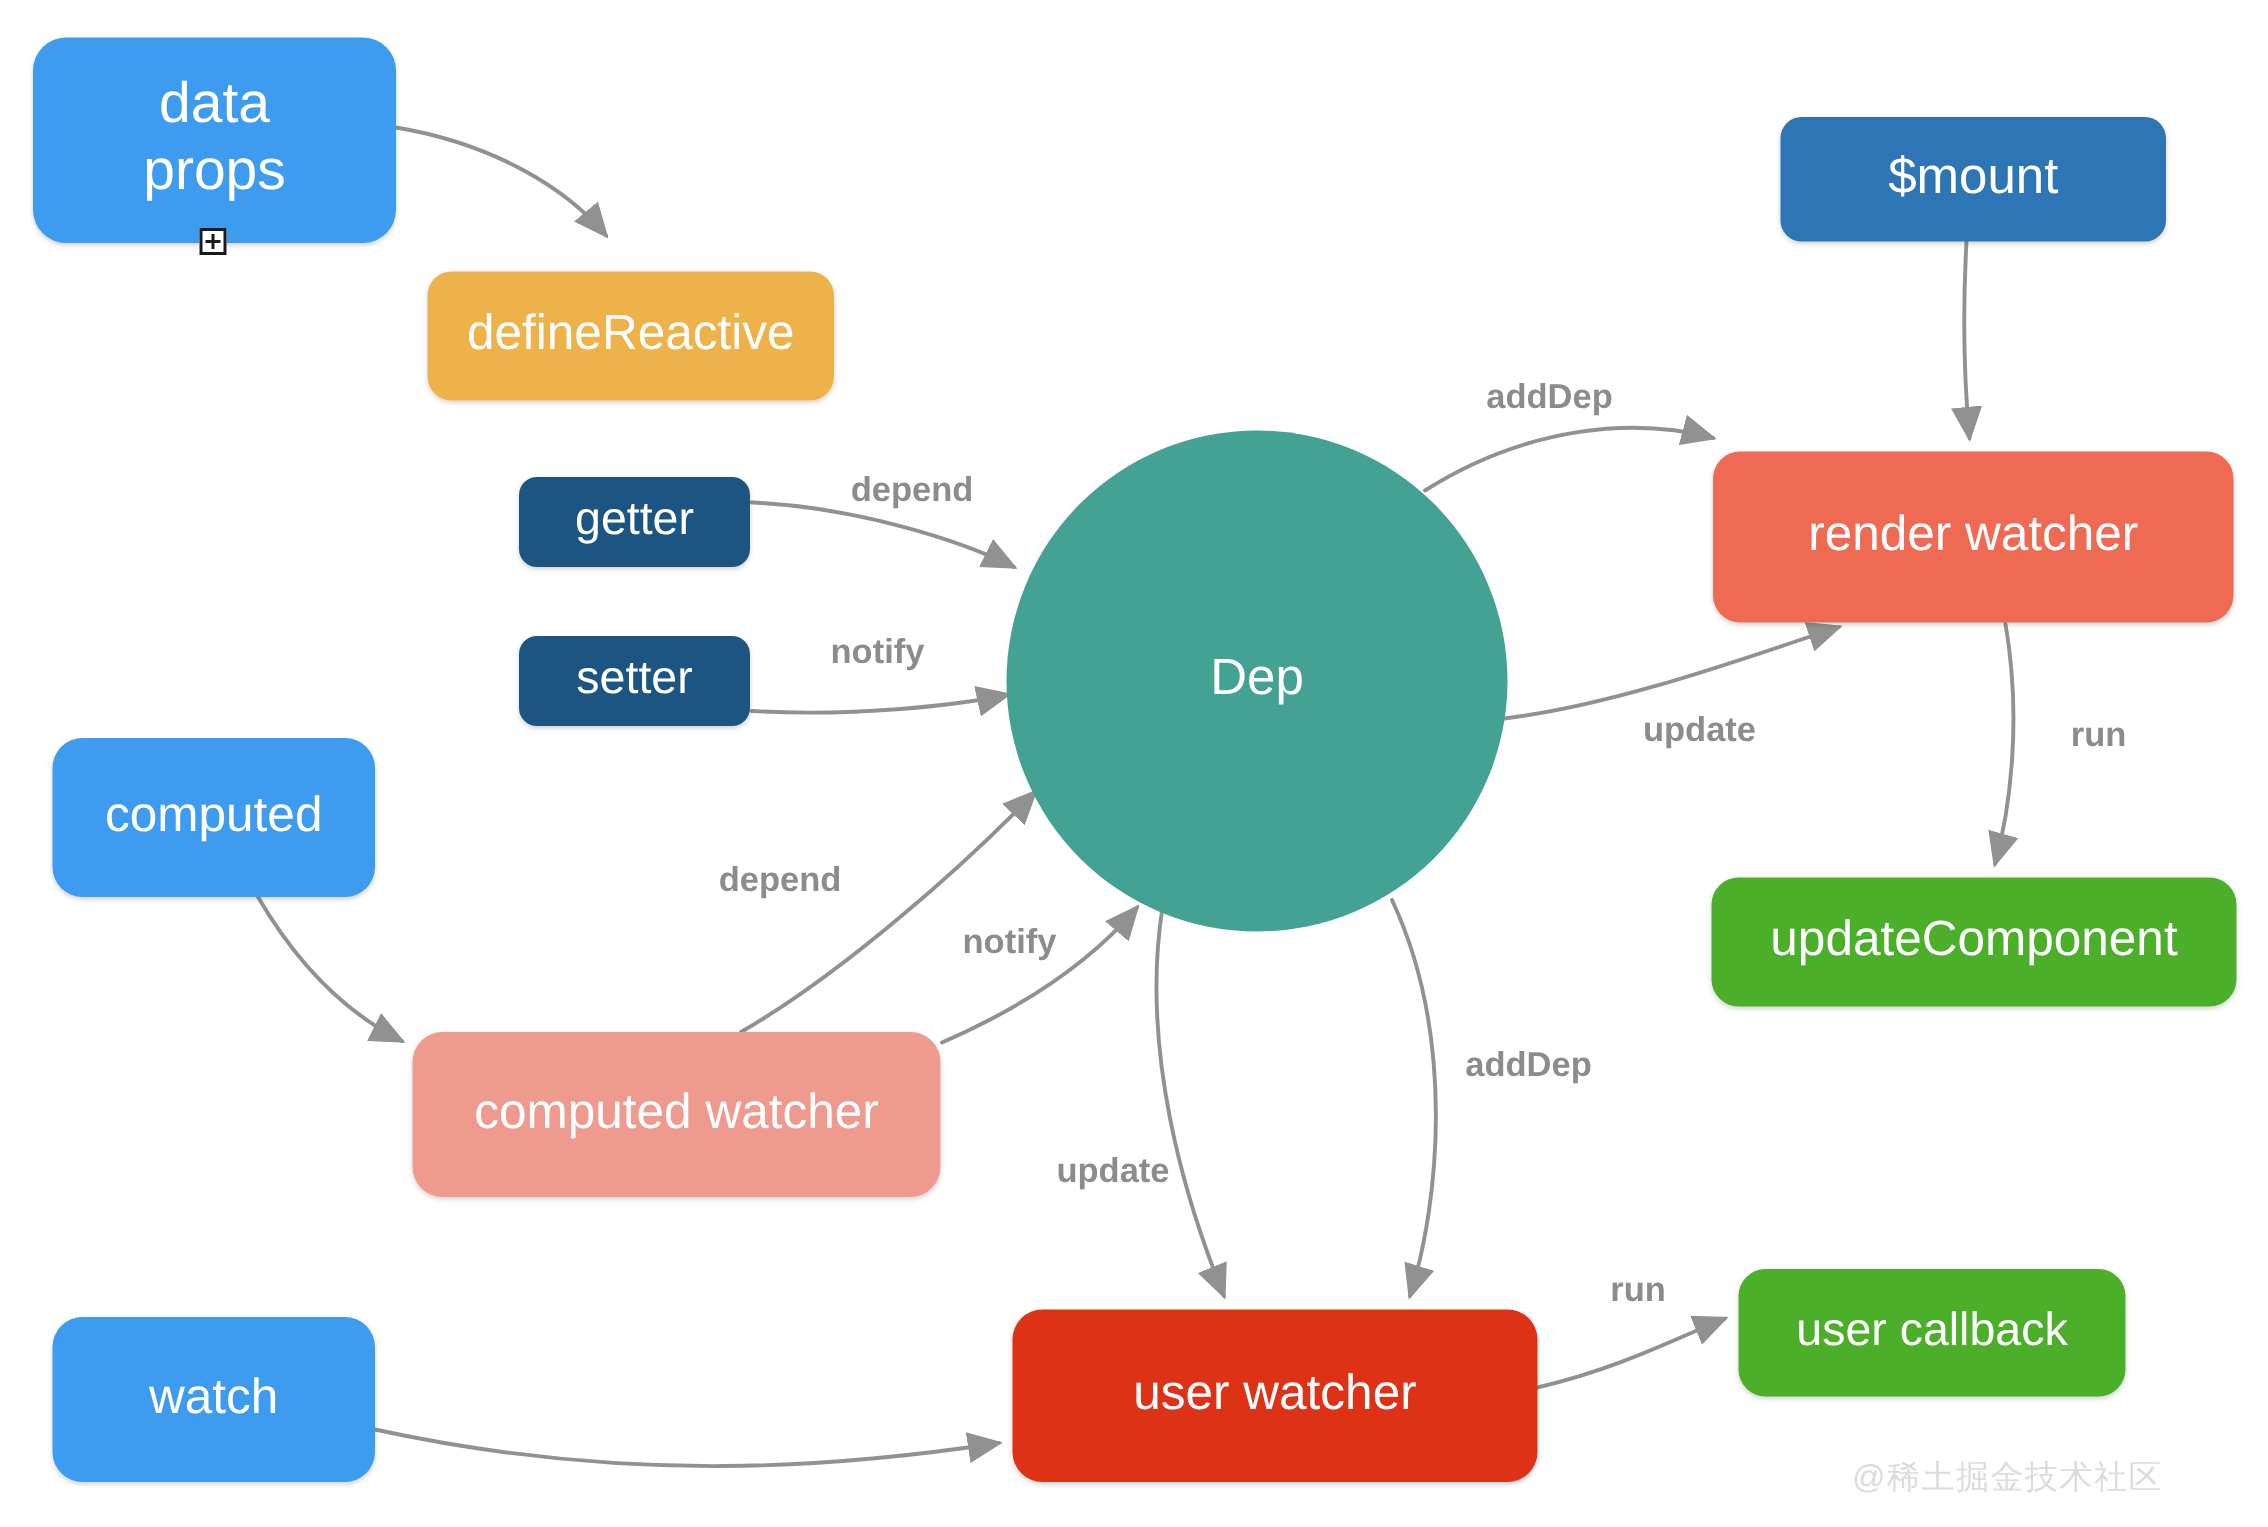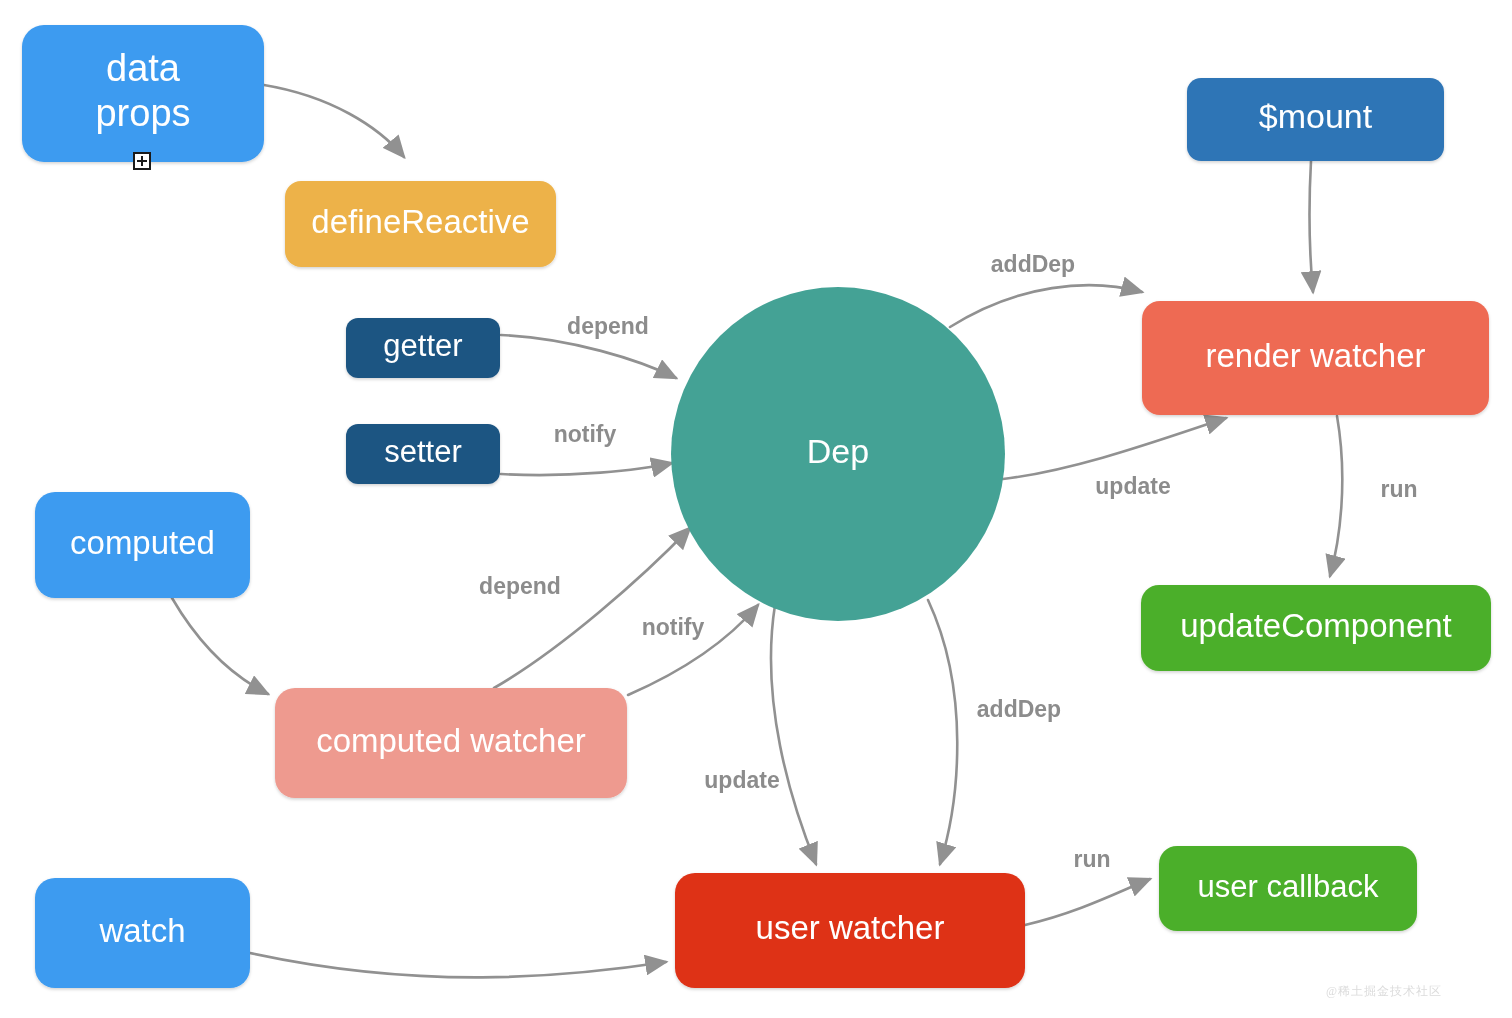--- a/index.html
+++ b/index.html
@@ -46,22 +46,22 @@
     fill: none;
     stroke: #919191;
     stroke-width: 2.6;
     stroke-linecap: round;
   }
   .watermark {
     position: absolute;
     right: 22px;
     bottom: 18px;
     color: #dcdcdc;
-    font-size: 12px;
-    font-family: Liberation Serif, serif;
+    font-size: 22px;
+    font-family: Liberation Sans, sans-serif;
     letter-spacing: 1px;
     white-space: nowrap;
     user-select: none;
     margin-left: 44px;
   }
   .cursor-plus {
     position: absolute;
     width: 18px;
     height: 18px;
     border: 2px solid #1a1a1a;

